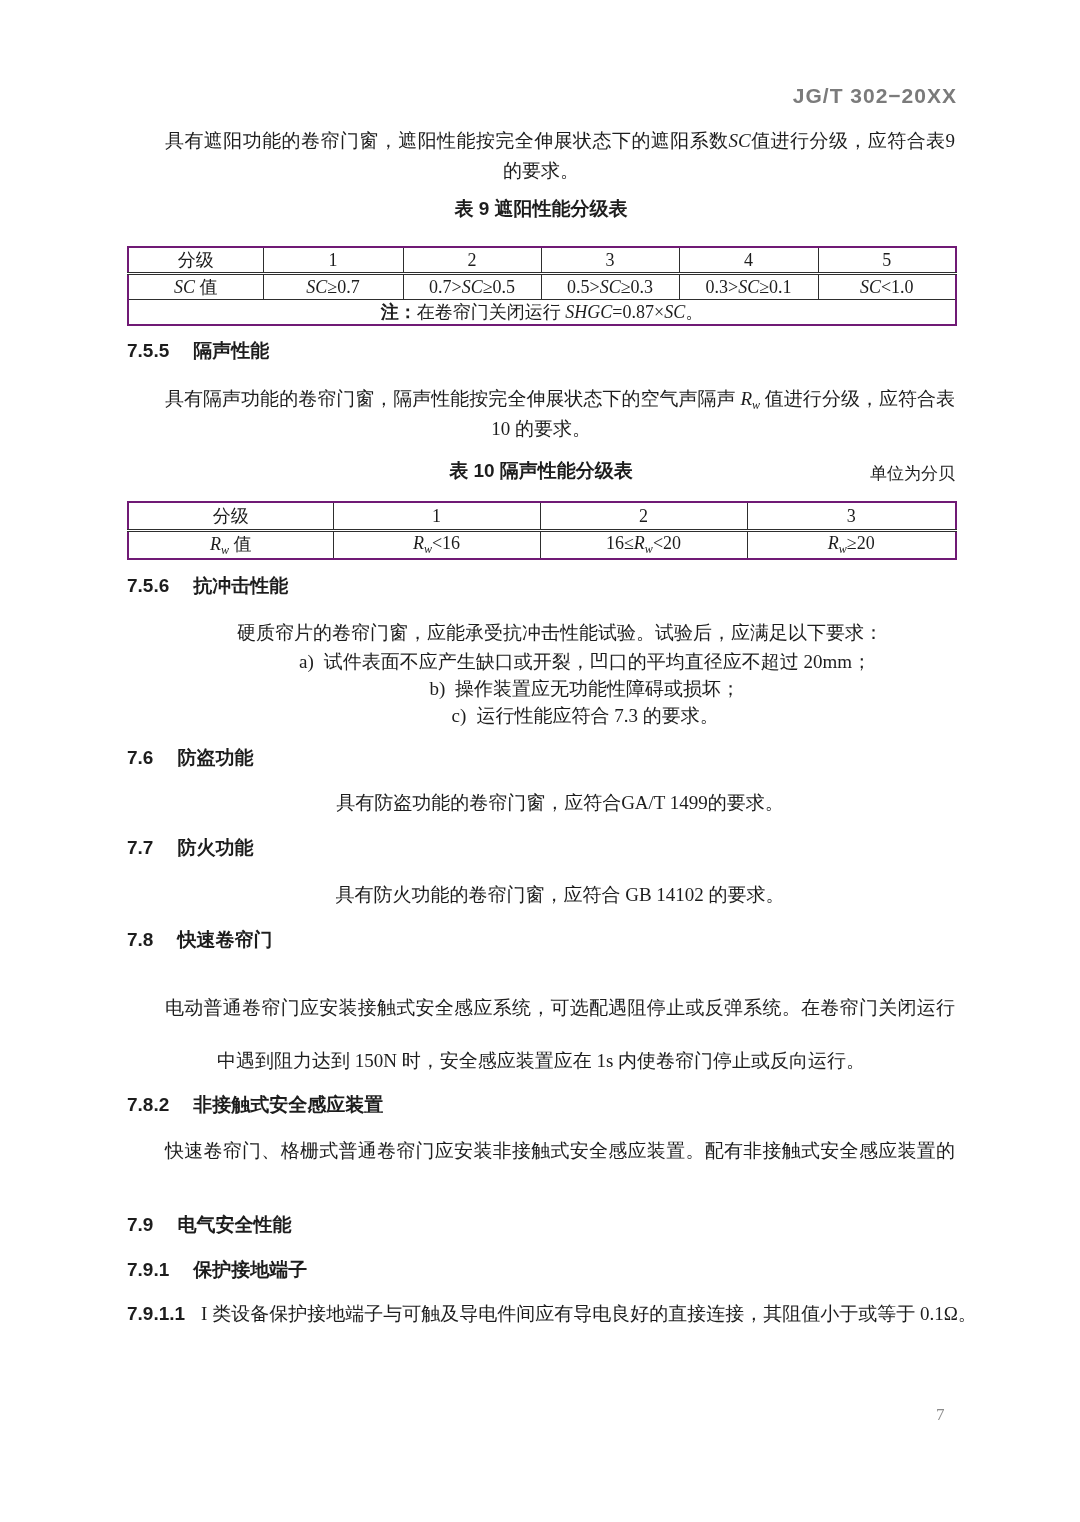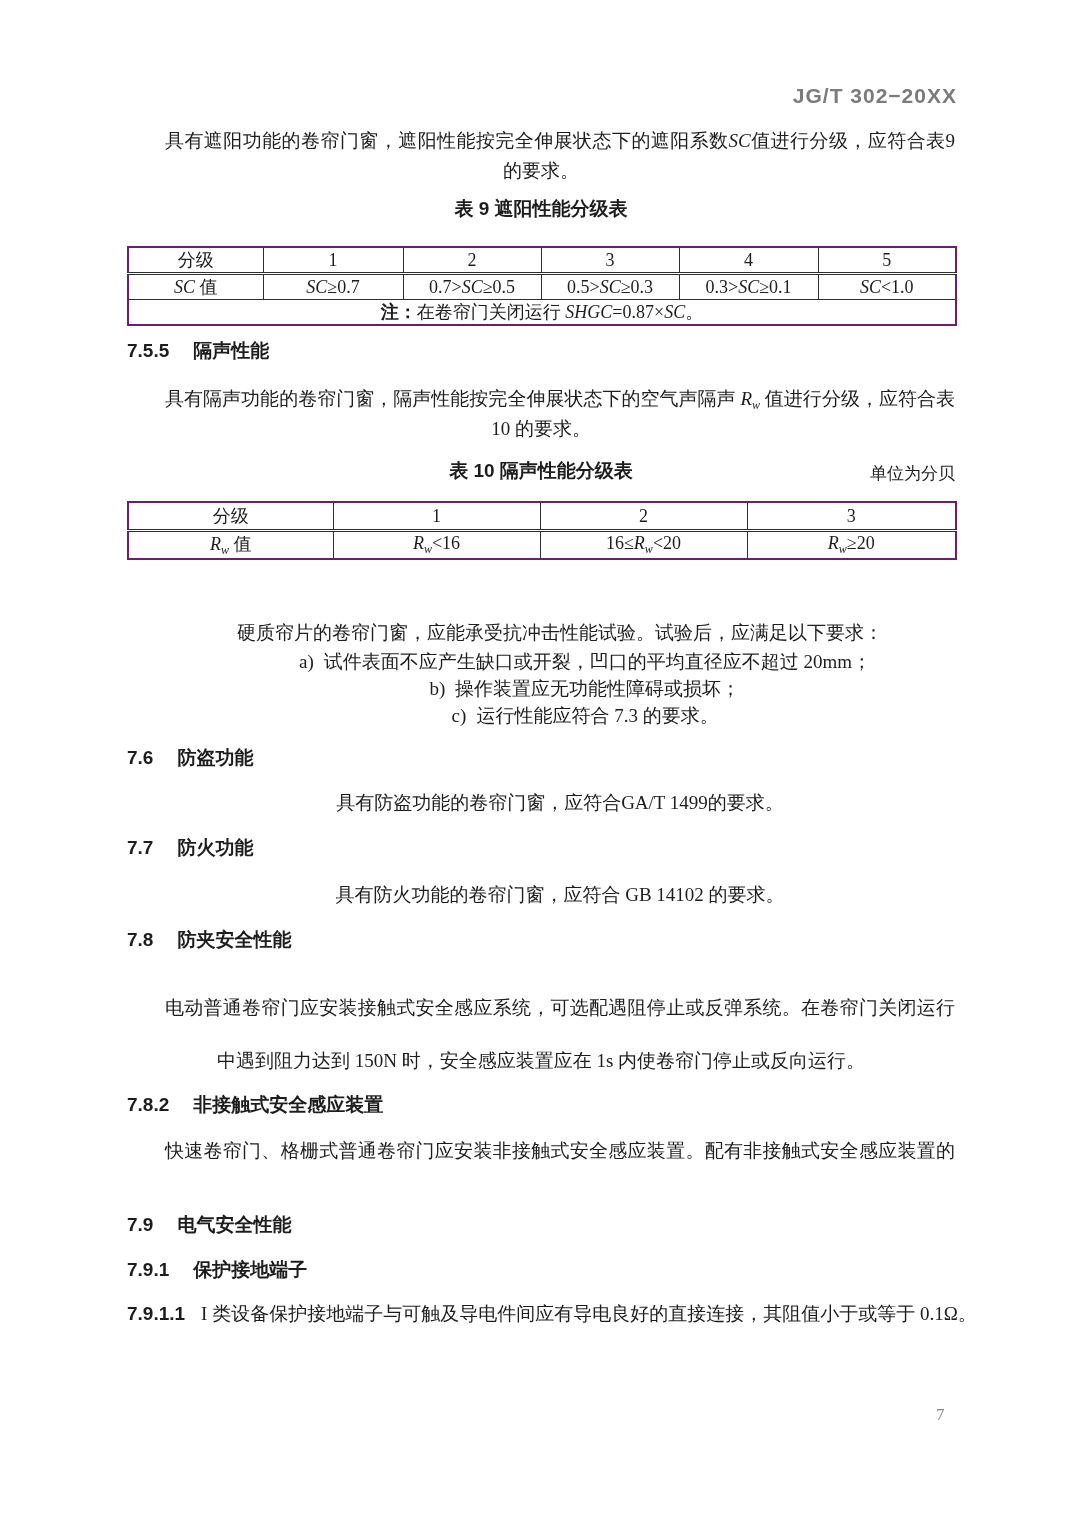--- a/index.html
+++ b/index.html
@@ -131,32 +131,33 @@
       <tr class="val">
         <td><span class="it">R</span><span class="sub">w</span><span> 值</span></td>
         <td><span></span><span class="it">R</span><span class="sub">w</span><span>&lt;16</span></td>
         <td><span>16≤</span><span class="it">R</span><span class="sub">w</span><span>&lt;20</span></td>
         <td><span></span><span class="it">R</span><span class="sub">w</span><span>≥20</span></td>
       </tr>
     </tbody>
       </table>
   </div>
 
+  <div class="abs heading" style="top:573px"><span class="h-num">7.5.6</span><span>抗冲击性能</span></div>
   <div class="abs line indent" style="top:619px">硬质帘片的卷帘门窗，应能承受抗冲击性能试验。试验后，应满足以下要求：</div>
   <div class="abs line li" style="top:648px"><span class="li-marker">a)</span><span>试件表面不应产生缺口或开裂，凹口的平均直径应不超过 20mm；</span></div>
   <div class="abs line li" style="top:675px"><span class="li-marker">b)</span><span>操作装置应无功能性障碍或损坏；</span></div>
   <div class="abs line li" style="top:702px"><span class="li-marker">c)</span><span>运行性能应符合 7.3 的要求。</span></div>
 
   <div class="abs heading" style="top:745px"><span class="h-num">7.6</span><span>防盗功能</span></div>
   <div class="abs line indent" style="top:789px">具有防盗功能的卷帘门窗，应符合GA/T 1499的要求。</div>
 
   <div class="abs heading" style="top:835px"><span class="h-num">7.7</span><span>防火功能</span></div>
   <div class="abs line indent" style="top:881px">具有防火功能的卷帘门窗，应符合 GB 14102 的要求。</div>
 
-  <div class="abs heading" style="top:927px"><span class="h-num">7.8</span><span>防夹安全性能</span></div>
+  <div class="abs heading" style="top:927px"><span class="h-num">7.8</span><span>快速卷帘门</span></div>
 
   <div class="abs wrapline indent fullw" style="top:994px">电动普通卷帘门应安装接触式安全感应系统，可选配遇阻停止或反弹系统。在卷帘门关闭运行</div>
   <div class="abs line" style="top:1047px">中遇到阻力达到 150N 时，安全感应装置应在 1s 内使卷帘门停止或反向运行。</div>
 
   <div class="abs heading" style="top:1092px"><span class="h-num">7.8.2</span><span>非接触式安全感应装置</span></div>
   <div class="abs wrapline indent fullw" style="top:1137px">快速卷帘门、格栅式普通卷帘门应安装非接触式安全感应装置。配有非接触式安全感应装置的</div>
 
   <div class="abs heading" style="top:1212px"><span class="h-num">7.9</span><span>电气安全性能</span></div>
 
   <div class="abs heading" style="top:1257px"><span class="h-num">7.9.1</span><span>保护接地端子</span></div>

